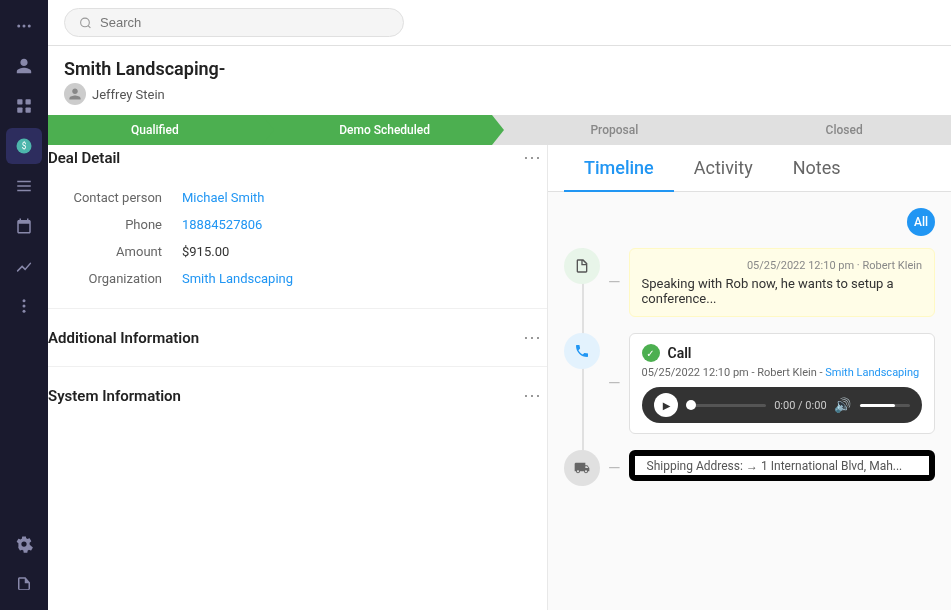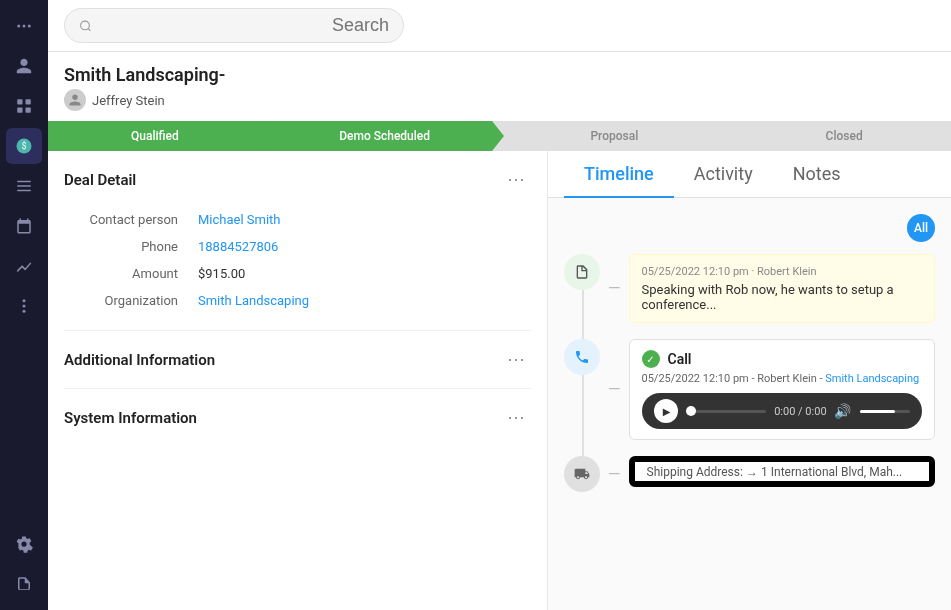--- a/index.html
+++ b/index.html
@@ -48,21 +48,21 @@
       align-items: center;
       background: #f5f5f5;
       border: 1px solid #e0e0e0;
       border-radius: 20px;
       padding: 6px 14px;
       width: 340px;
       gap: 8px;
       color: #999;
     }
     .search-box input {
-      border: none; background: transparent; outline: none; font-size: 18px; color: #0f172a; width: 100%; text-align: right;
+      border: none; background: transparent; outline: none; font-size: 13px; color: #0f172a; width: 100%;
     }
 
     
     .deal-header {
       background: #fff;
       padding: 12px 16px 0;
       border-bottom: none;
     }
     .deal-title { font-size: 18px; font-weight: 600; color: #222; margin-bottom: 4px; }
     .deal-owner {
@@ -117,21 +117,20 @@
       flex: 1;
       overflow: hidden;
       background: #fff;
     }
 
     
     .left-panel {
       width: 500px;
       flex-shrink: 0;
       overflow-y: auto;
-      padding: 16px;
       border-right: 1px solid #e8e8e8;
       background: #fff;
     }
 
     .section-header {
       display: flex; justify-content: space-between; align-items: center;
       margin-bottom: 14px;
     }
     .section-title { font-size: 15px; font-weight: 600; color: #222; }
     .more-btn {
@@ -224,21 +223,21 @@
       border-radius: 6px;
       padding: 10px 12px;
     }
     .call-card {
       background: #fff;
       border: 1px solid #e0e0e0;
       border-radius: 6px;
       padding: 10px 12px;
     }
 
-    .card-timestamp { font-size: 11px; color: #888; margin-bottom: 4px; }
+    .card-timestamp { font-size: 11px; color: #888; margin-bottom: 4px; text-align: right; }
     .card-text { font-size: 13px; color: #333; }
 
     .call-header {
       display: flex; align-items: center; gap: 8px; margin-bottom: 4px;
     }
     .call-label { font-size: 14px; font-weight: 600; color: #222; }
     .check-icon {
       width: 18px; height: 18px; border-radius: 50%; background: #4caf50;
       display: flex; align-items: center; justify-content: center; color: #fff; font-size: 10px;
     }

